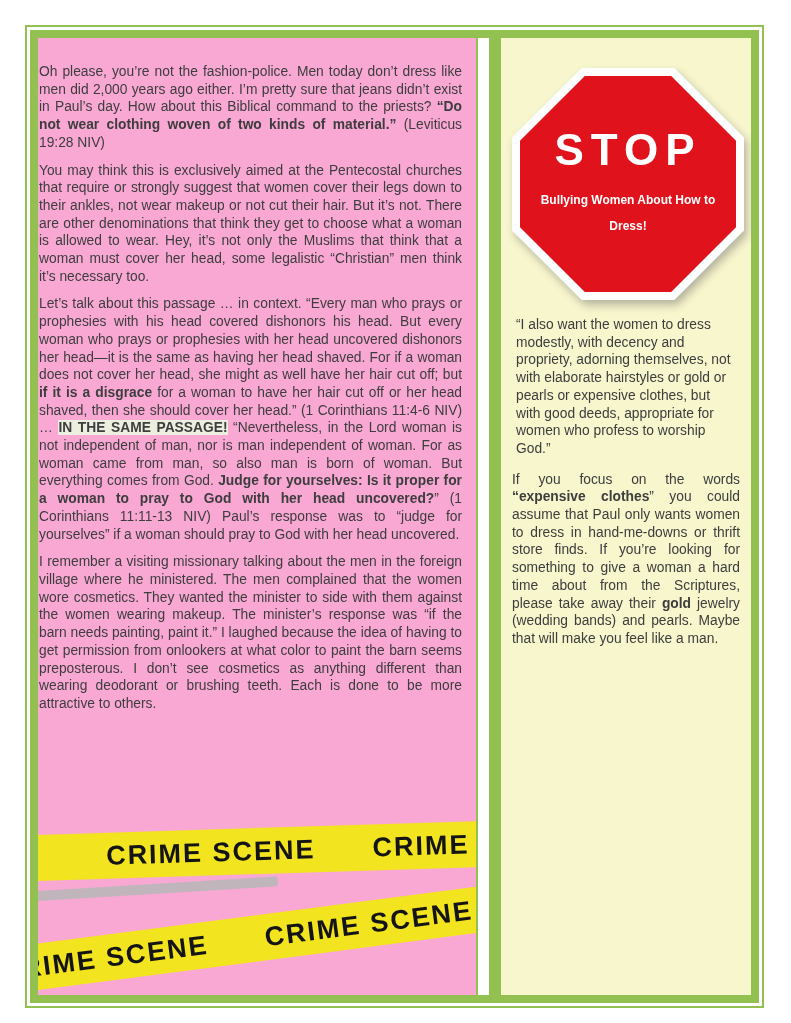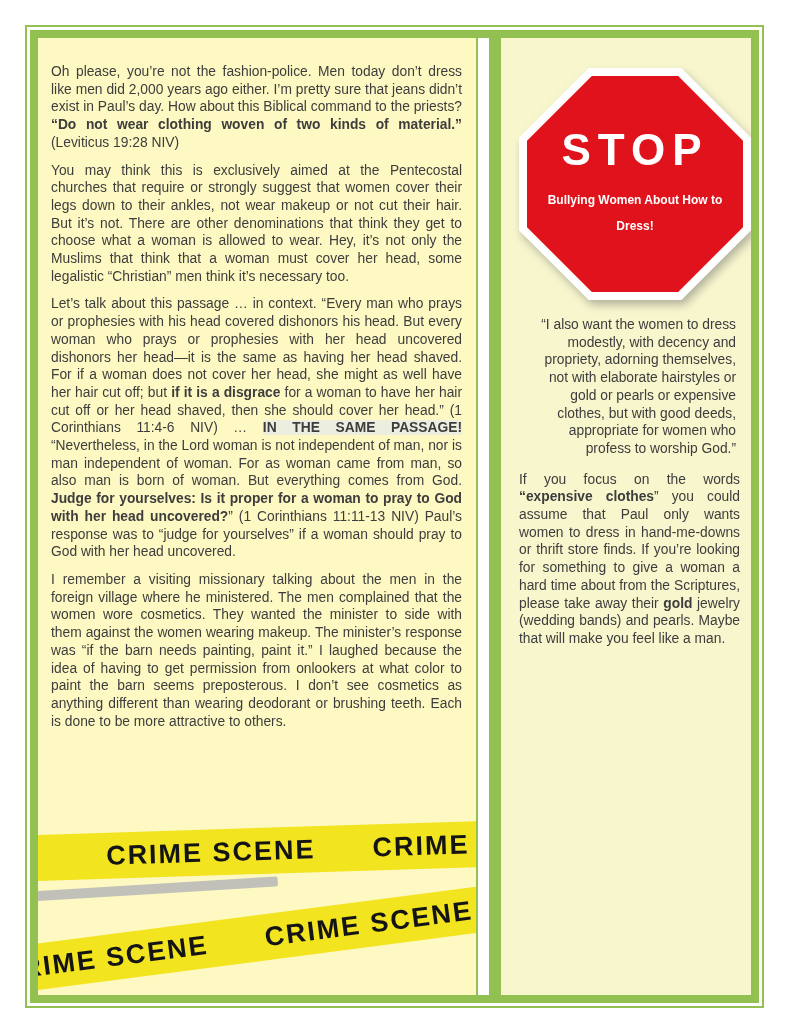--- a/index.html
+++ b/index.html
@@ -9,34 +9,34 @@
     --tape:#f2e41f;
     --hl:#ecefdf;
     --text:#3d3d3d;
   }
   *{box-sizing:border-box;margin:0;padding:0}
   html,body{background:#fff}
   body{width:791px;height:1023px;position:relative;font-family:"Liberation Sans",sans-serif;overflow:hidden}
   .frame-outer{position:absolute;left:25px;top:25px;right:27px;bottom:15px;border:2px solid var(--green);padding:3px;background:#fff}
   .frame-inner{width:100%;height:100%;border:8px solid var(--green)}
   .cols{display:flex;width:100%;height:100%}
-  .left-col{flex:1;background:#fef9c3;position:relative;overflow:hidden;padding:25px 14px 0 13px}
+  .left-col{flex:1;background:#f9a8d4;position:relative;overflow:hidden;padding:25px 14px 0 1px}
   .sep{width:13px;background:#fff;border-left:2px solid var(--green)}
-  .right-col{width:262px;background:var(--yellow);border-left:12px solid var(--green);padding:16px 11px 0 18px;overflow:hidden}
+  .right-col{width:262px;background:var(--yellow);border-left:12px solid var(--green);padding:16px 11px 0 11px;overflow:hidden}
   .para{font-size:13.8px;line-height:17.7px;text-align:justify;color:var(--text);margin-bottom:10px}
   .para span.hl{background:var(--hl)}
   .para span[data-b]{font-weight:bold}
   
   .sign-wrap{width:232px;height:232px;margin:14px auto 16px auto;filter:drop-shadow(3px 5px 4px rgba(100,100,100,.45))}
   .oct-outer{width:232px;height:232px;background:#fff;clip-path:polygon(30% 0%,70% 0%,100% 30%,100% 70%,70% 100%,30% 100%,0% 70%,0% 30%);display:flex;align-items:center;justify-content:center}
   .oct-inner{width:216px;height:216px;background:var(--red);clip-path:polygon(30% 0%,70% 0%,100% 30%,100% 70%,70% 100%,30% 100%,0% 70%,0% 30%);display:flex;flex-direction:column;align-items:center;justify-content:center;color:#fff;text-align:center}
   .stop-title{font-size:44px;font-weight:bold;letter-spacing:7px;margin-top:-4px}
   .stop-sub{font-size:12px;font-weight:bold;line-height:26px;margin-top:12px;padding:0 20px}
   
-  .quote{font-size:13.8px;line-height:17.7px;text-align:right;color:var(--text);margin-bottom:13px;padding:0 4px}
+  .quote{font-size:13.8px;line-height:17.7px;text-align:left;color:var(--text);margin-bottom:13px;padding:0 4px}
   .quote .cite{display:block}
   
   .tape{position:absolute;height:46px;background:var(--tape);display:flex;align-items:center;white-space:pre;overflow:hidden;font-weight:bold;color:#141414;font-size:27px;letter-spacing:2px;font-stretch:condensed}
   .tape1{width:560px;left:-28px;top:789px;transform:rotate(-1.8deg)}
   .tape2{width:600px;left:-40px;top:872px;transform:rotate(-7.4deg)}
   .tape-shadow{position:absolute;left:-10px;top:846px;width:250px;height:10px;background:#b7b7b7;transform:rotate(-3.5deg);border-radius:2px;opacity:.85}
 </style>
 </head>
 <body>
 

